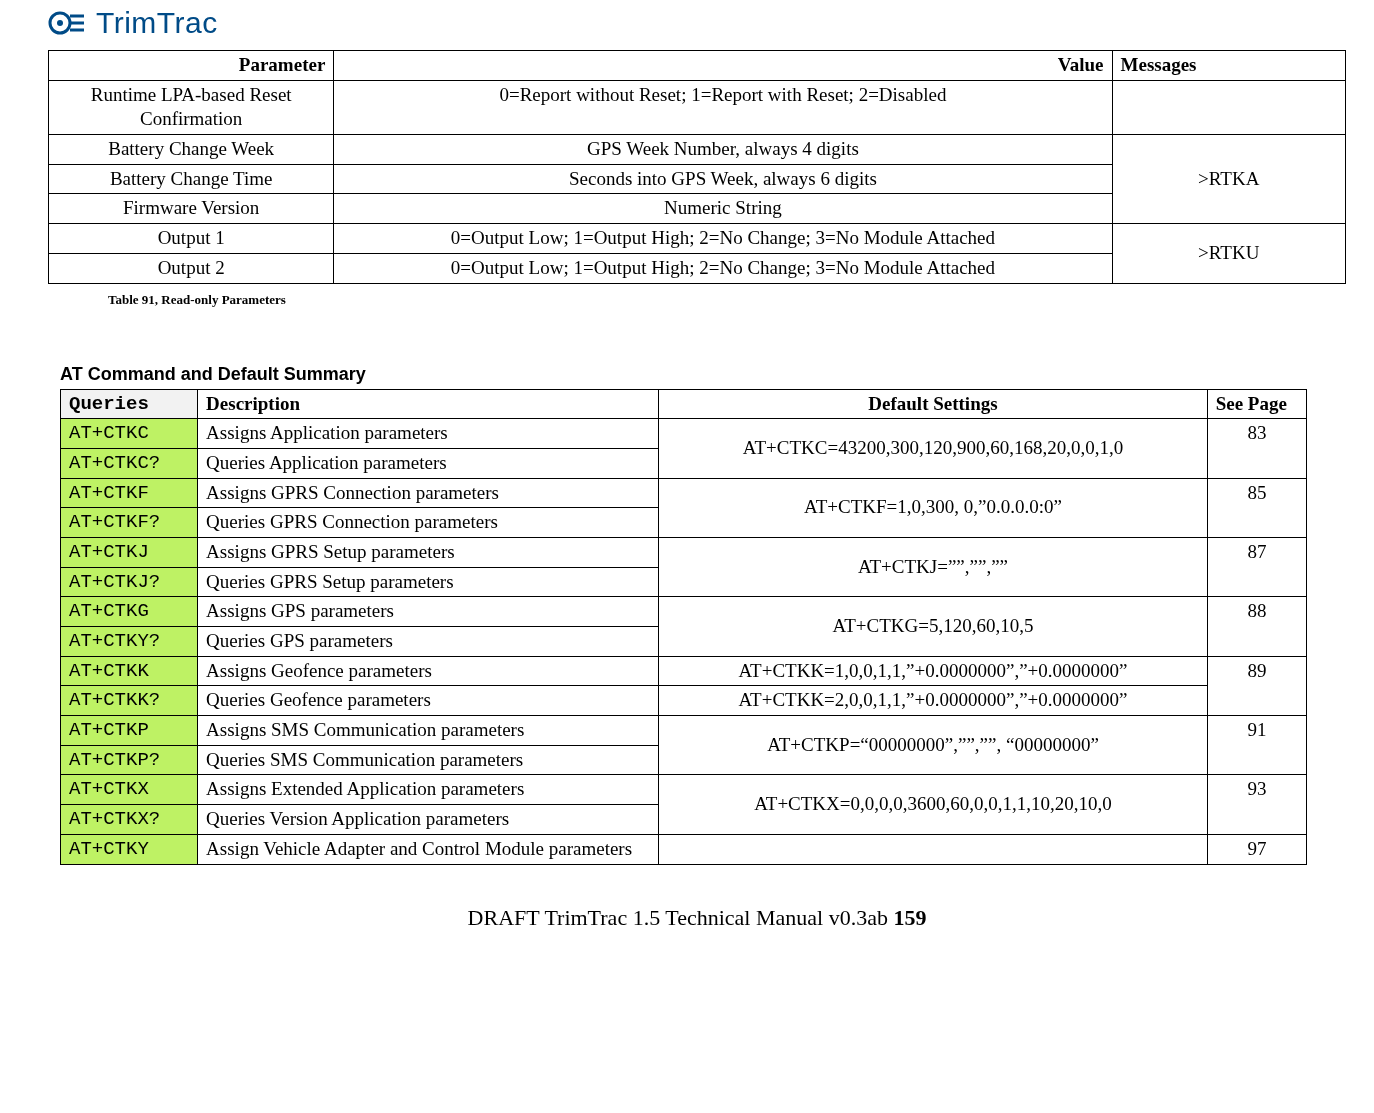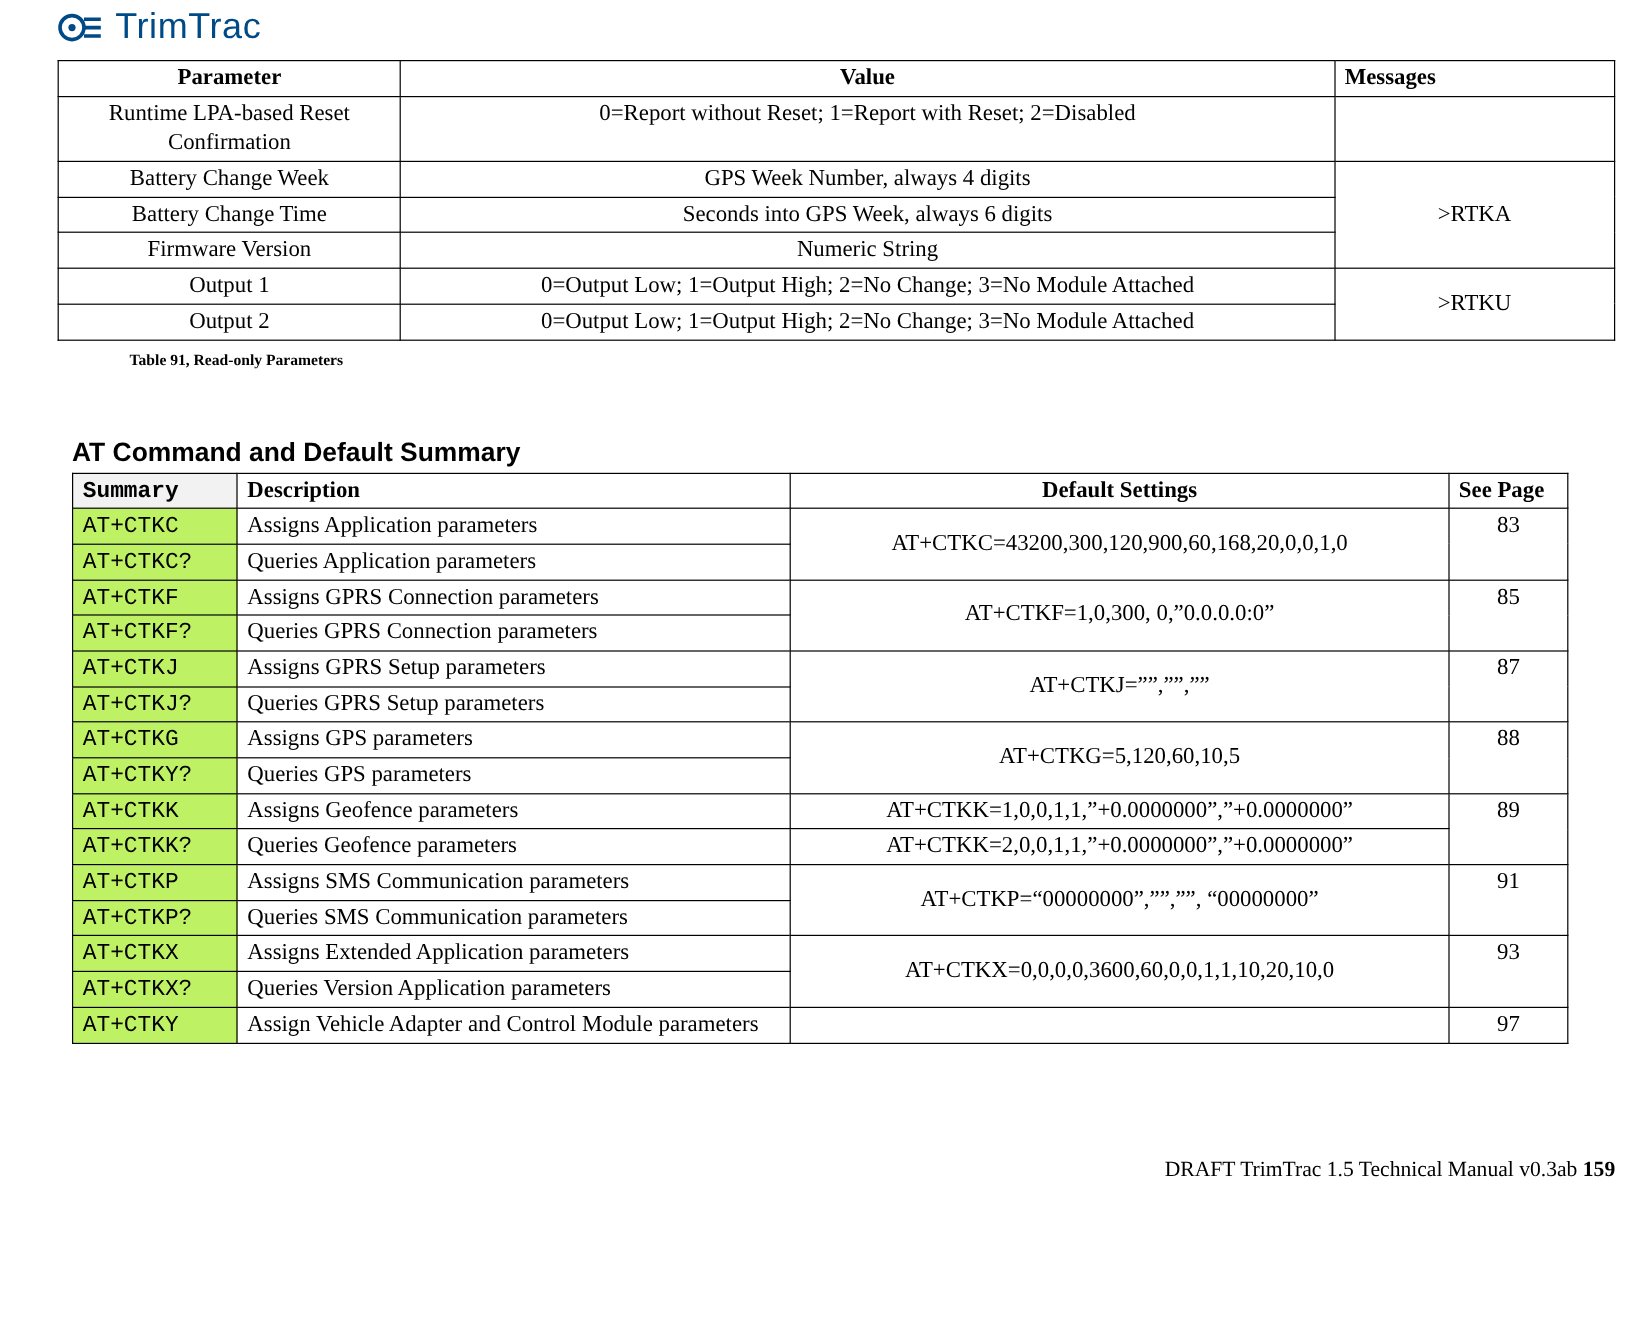--- a/index.html
+++ b/index.html
@@ -40,38 +40,38 @@
   .t1 th, .t1 td {
     border: 1px solid #000;
     padding: 2px 8px;
     vertical-align: top;
     font-size: 19px;
     line-height: 1.3;
     text-align: center;
   }
   .t1 th {
     font-weight: bold;
-    text-align: center;
+    text-align: right;
   }
   .t1 th.msg { text-align: left; }
   .t1 td.msgcell { text-align: center; vertical-align: middle; }
   .t1 .col-param { width: 22%; }
   .t1 .col-value { width: 60%; }
   .t1 .col-msg  { width: 18%; }
 
   .caption {
     font-family: "Times New Roman", Times, serif;
     font-size: 13px;
     font-weight: bold;
     margin: 8px 0 0 60px;
   }
   .section-gap { height: 56px; }
   h2.at {
     font-family: Arial, Helvetica, sans-serif;
-    font-size: 22px;
+    font-size: 18px;
     font-weight: bold;
     margin: 0 0 4px 0;
     padding-left: 12px;
   }
   .t2wrap { padding-left: 12px; }
   .t2 { width: 97%; }
   .t2 th, .t2 td {
     border: 1px solid #000;
     padding: 2px 8px;
     vertical-align: top;
@@ -90,24 +90,24 @@
     background: #f2f2f2;
   }
   .t2 td.def { text-align: center; vertical-align: middle; }
   .t2 td.page { text-align: center; vertical-align: top; }
   .t2 .col-cmd  { width: 11%; }
   .t2 .col-desc { width: 37%; }
   .t2 .col-def  { width: 44%; }
   .t2 .col-page { width: 8%; }
   .t2 td.def2 { text-align: center; padding-top:2px; padding-bottom:2px;}
   .footer {
-    text-align: right;
+    text-align: center;
     font-family: "Times New Roman", Times, serif;
-    font-size: 18px;
-    margin-top: 94px;
+    font-size: 22px;
+    margin-top: 40px;
     padding-right: 0;
   }
   .footer .pnum { font-weight: bold; }
 </style>
 </head>
 <body>
 
 <div class="page">
 
   <div class="header">
@@ -171,21 +171,21 @@
   <div class="t2wrap">
   <table class="t2">
     <colgroup>
       <col class="col-cmd">
           <col class="col-desc">
           <col class="col-def">
           <col class="col-page">
     </colgroup>
     <tbody>
           <tr>
-      <th class="cmdhead">Summary</th>
+      <th class="cmdhead">Queries</th>
       <th>Description</th>
       <th class="center">Default Settings</th>
       <th>See Page</th>
     </tr>
 
     <tr>
       <td class="cmd">AT+CTKC</td>
       <td>Assigns Application parameters</td>
       <td class="def" rowspan="2">AT+CTKC=43200,300,120,900,60,168,20,0,0,1,0</td>
       <td class="page" rowspan="2">83</td>

